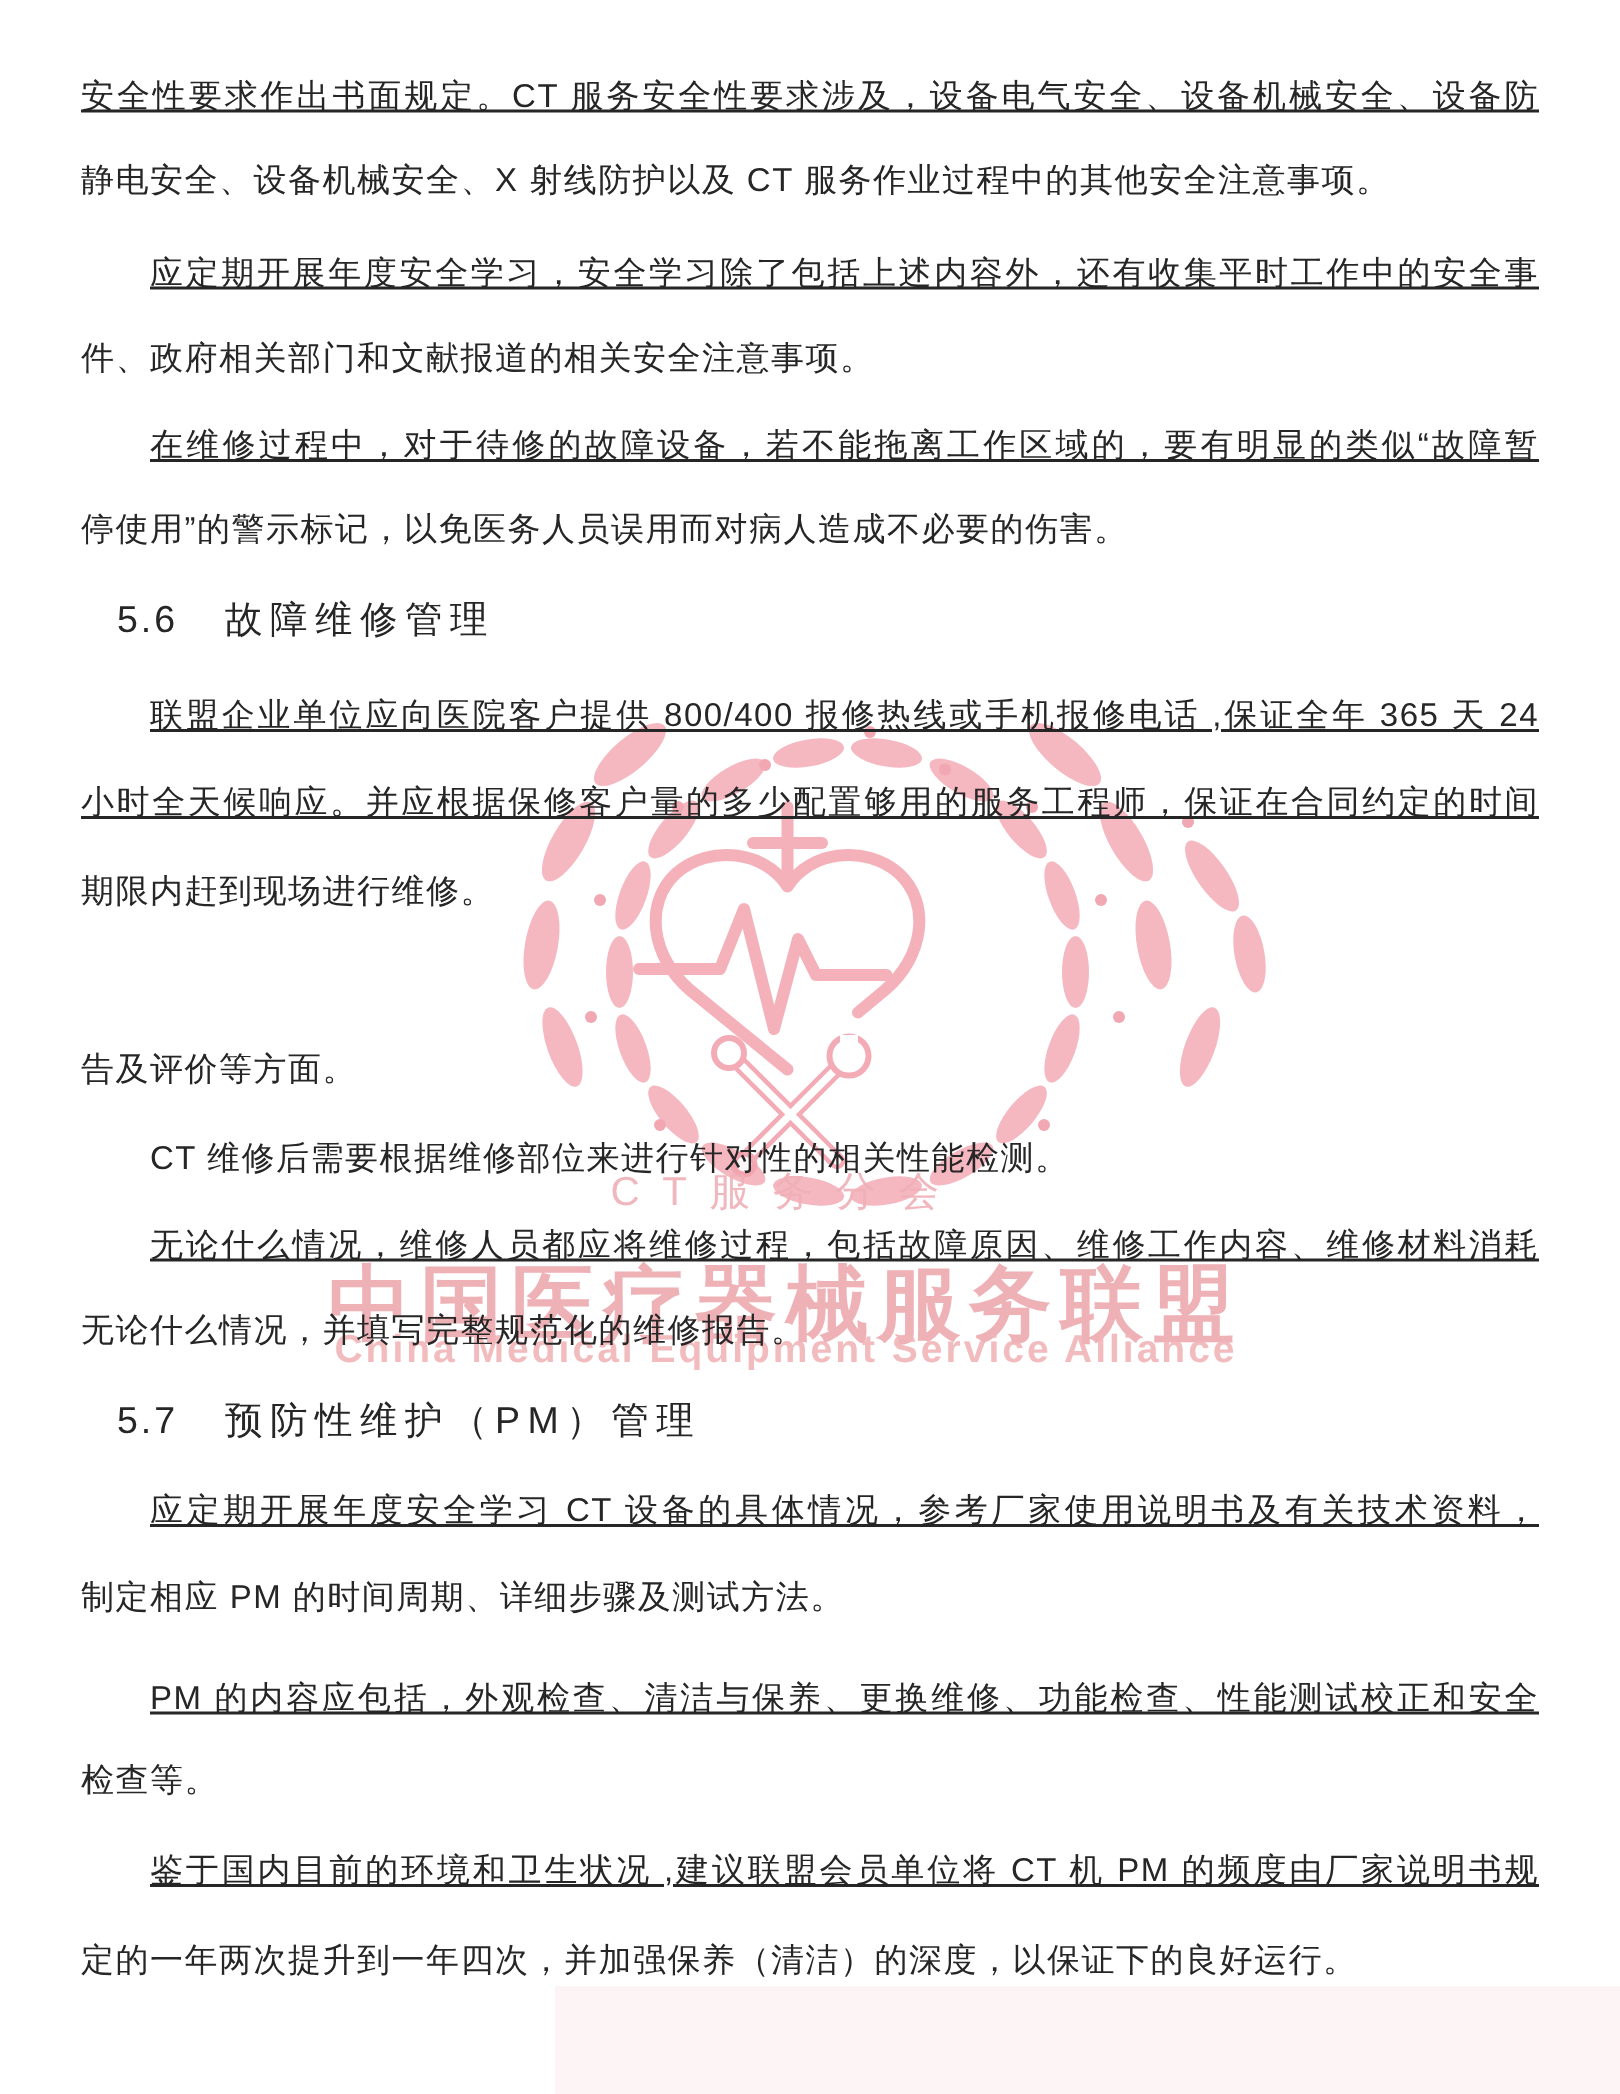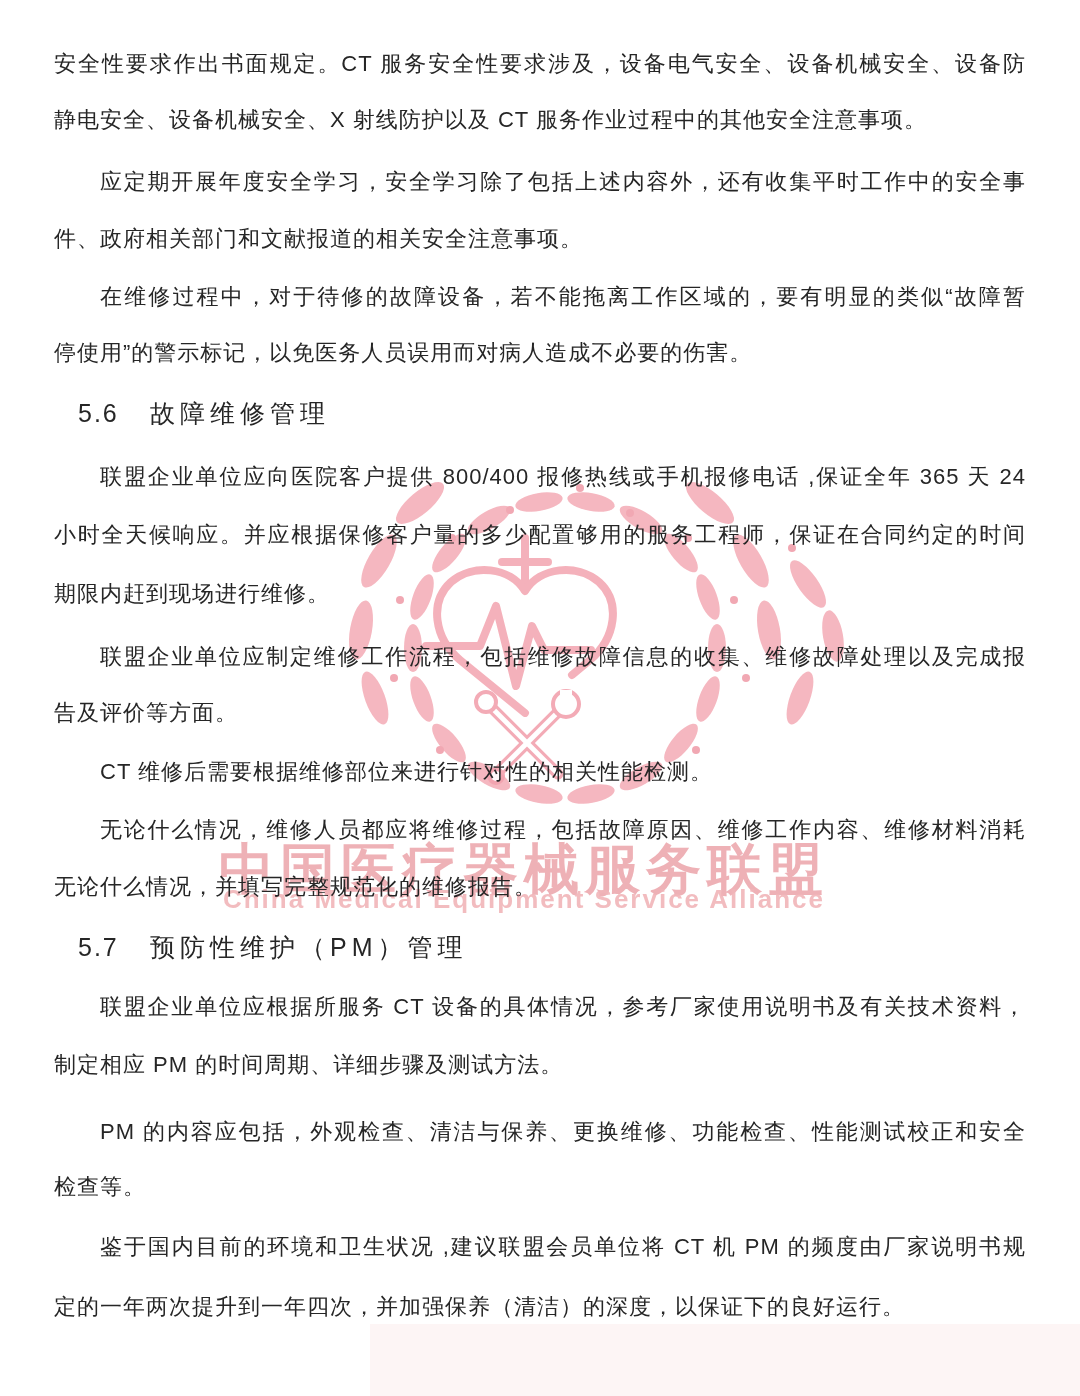--- a/index.html
+++ b/index.html
@@ -1,21 +1,21 @@
 <!DOCTYPE html>
 <html><head>
 <meta charset="utf-8">
 <style>
   html,body{margin:0;padding:0;background:#ffffff;}
   .page{position:relative;width:1080px;height:1396px;background:#ffffff;overflow:hidden;
         font-family:"Liberation Sans","DejaVu Sans",sans-serif;}
   
   .ln{position:absolute;left:54px;width:972px;height:32px;line-height:32px;
       font-size:22px;letter-spacing:1px;color:#262626;white-space:nowrap;z-index:3;}
-  .ln.full{white-space:normal;text-align:justify;text-align-last:justify;}
+  .ln.full{white-space:normal;text-align:justify;text-align-last:justify;text-decoration:underline;}
   .ln.ind{text-indent:46px;}
   .heading{position:absolute;left:54px;width:972px;height:34px;line-height:34px;
            font-size:25px;color:#262626;z-index:3;margin-left:24px;}
   .h-num{display:inline-block;width:72px;letter-spacing:2px;}
   .h-text{letter-spacing:5px;}
   
   .wm{position:absolute;left:0;width:1048px;text-align:center;z-index:1;
       font-family:"Liberation Sans","DejaVu Sans",sans-serif;}
   .wm-badge{top:776px;font-size:27px;letter-spacing:15px;color:#efb0b8;opacity:.9;}
   .wm-cn{top:833px;font-size:55px;font-weight:bold;letter-spacing:6px;color:#eca4aa;opacity:.85;}
@@ -103,43 +103,43 @@
         <path d="M160 228 L228 296" fill="none"></path>
         <path d="M232 230 L166 296" fill="none"></path>
       </g>
       <circle cx="156" cy="224" r="10" fill="#ffffff" stroke="#f2a2ae" stroke-width="4"></circle>
       <circle cx="236" cy="226" r="13" fill="#ffffff" stroke="#f2a2ae" stroke-width="4"></circle>
       <rect x="230" y="212" width="12" height="12" fill="#ffffff"></rect>
       <circle cx="166" cy="298" r="7" fill="#ffffff" stroke="#f2a2ae" stroke-width="4"></circle>
     </g>
   </svg>
 
+  <div class="wm wm-badge">CT服务分会</div>
   <div class="wm wm-cn">中国医疗器械服务联盟</div>
   <div class="wm wm-en">China Medical Equipment Service Alliance</div>
 
   <div class="ln full" style="top:48px">安全性要求作出书面规定。CT 服务安全性要求涉及，设备电气安全、设备机械安全、设备防</div>
   <div class="ln" style="top:104px">静电安全、设备机械安全、X 射线防护以及 CT 服务作业过程中的其他安全注意事项。</div>
   <div class="ln full ind" style="top:166px">应定期开展年度安全学习，安全学习除了包括上述内容外，还有收集平时工作中的安全事</div>
   <div class="ln" style="top:223px">件、政府相关部门和文献报道的相关安全注意事项。</div>
   <div class="ln full ind" style="top:281px">在维修过程中，对于待修的故障设备，若不能拖离工作区域的，要有明显的类似“故障暂</div>
   <div class="ln" style="top:337px">停使用”的警示标记，以免医务人员误用而对病人造成不必要的伤害。</div>
   <div class="heading" style="top:396px">
     <span class="h-num">5.6</span><span class="h-text">故障维修管理</span>
   </div>
   <div class="ln full ind" style="top:461px">联盟企业单位应向医院客户提供 800/400 报修热线或手机报修电话 ,保证全年 365 天 24</div>
   <div class="ln full" style="top:519px">小时全天候响应。并应根据保修客户量的多少配置够用的服务工程师，保证在合同约定的时间</div>
   <div class="ln" style="top:578px">期限内赶到现场进行维修。</div>
-  <div class="ln full ind" style="top:641px">联盟企业单位应制定维修工作流程，包括维修故障信息的收集、维修故障处理以及完成报</div>
   <div class="ln" style="top:697px">告及评价等方面。</div>
   <div class="ln ind" style="top:756px">CT 维修后需要根据维修部位来进行针对性的相关性能检测。</div>
   <div class="ln full ind" style="top:814px">无论什么情况，维修人员都应将维修过程，包括故障原因、维修工作内容、维修材料消耗</div>
   <div class="ln" style="top:871px">无论什么情况，并填写完整规范化的维修报告。</div>
   <div class="heading" style="top:930px">
     <span class="h-num">5.7</span><span class="h-text">预防性维护（PM）管理</span>
   </div>
-  <div class="ln full ind" style="top:991px">联盟企业单位应根据所服务 CT 设备的具体情况，参考厂家使用说明书及有关技术资料，</div>
+  <div class="ln full ind" style="top:991px">应定期开展年度安全学习 CT 设备的具体情况，参考厂家使用说明书及有关技术资料，</div>
   <div class="ln" style="top:1049px">制定相应 PM 的时间周期、详细步骤及测试方法。</div>
   <div class="ln full ind" style="top:1116px">PM 的内容应包括，外观检查、清洁与保养、更换维修、功能检查、性能测试校正和安全</div>
   <div class="ln" style="top:1171px">检查等。</div>
   <div class="ln full ind" style="top:1231px">鉴于国内目前的环境和卫生状况 ,建议联盟会员单位将 CT 机 PM 的频度由厂家说明书规</div>
   <div class="ln" style="top:1291px">定的一年两次提升到一年四次，并加强保养（清洁）的深度，以保证下的良好运行。</div>
 
 </div>
 
 </body></html>

